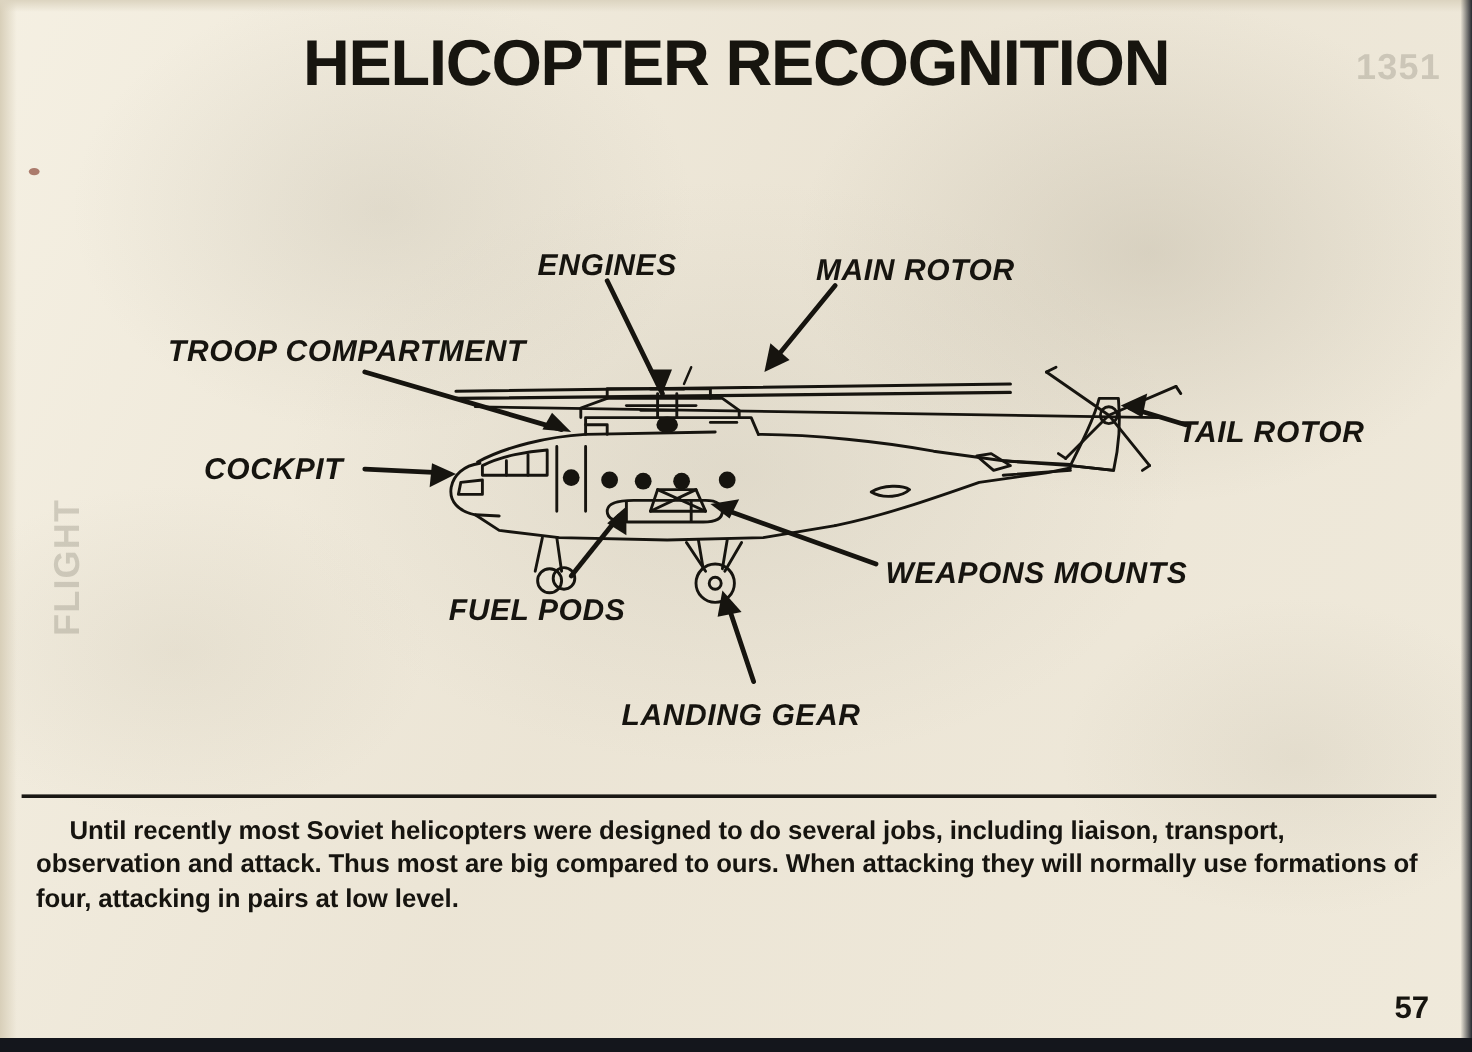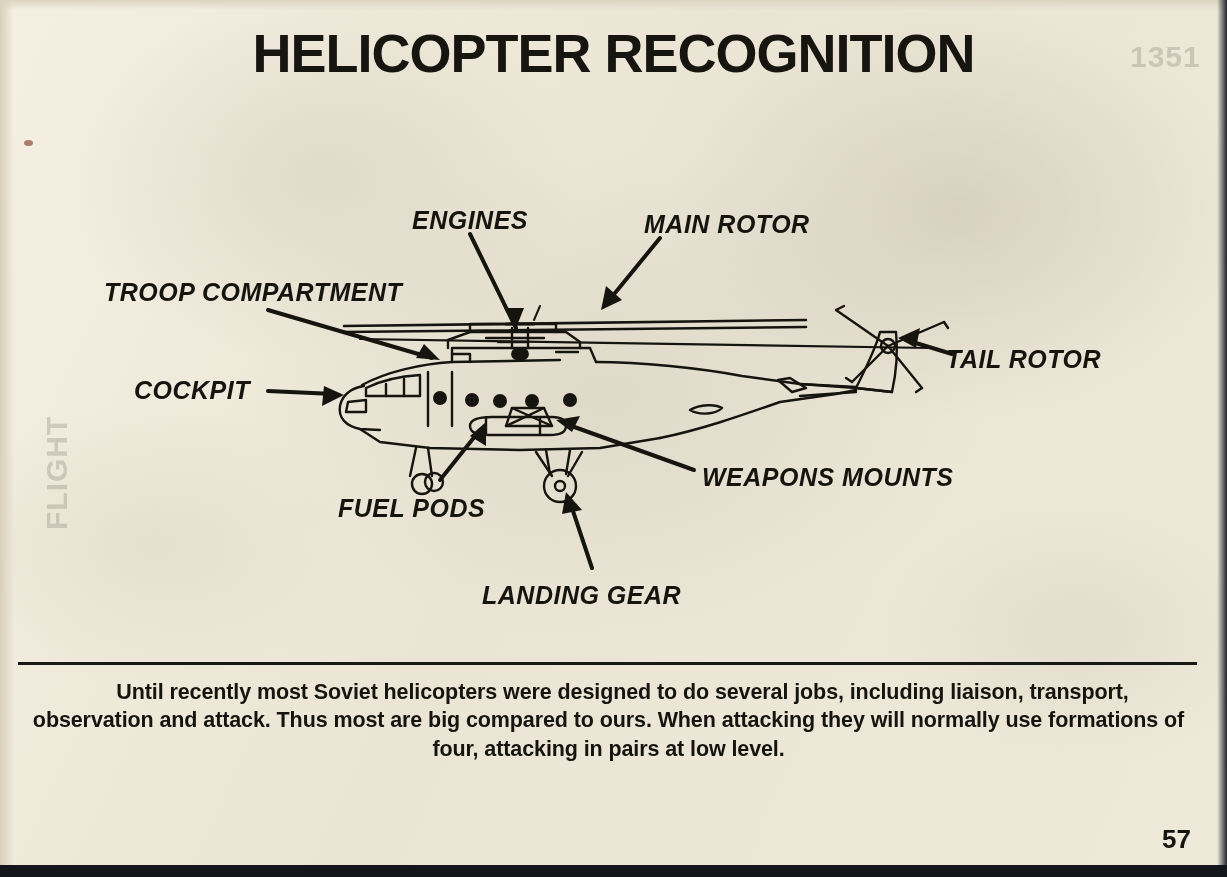--- a/index.html
+++ b/index.html
@@ -78,20 +78,21 @@
     color: #17150f;
     font-family: "Liberation Sans", sans-serif;
   }
 
   .diagram {
     position: absolute;
     left: 0;
     top: 96px;
     width: 1100px;
     height: 560px;
+    padding-left: 36px;
   }
   .diagram svg { display: block; }
 
   .rule {
     position: absolute;
     left: 18px;
     right: 30px;
     top: 662px;
     height: 3px;
     background: #1a1814;
@@ -109,21 +110,20 @@
     font-weight: bold;
     letter-spacing: 0.3px;
     margin-bottom: 4px;
   }
   .notes-body {
     font-size: 21.5px;
     font-weight: bold;
     line-height: 1.32;
     text-indent: 28px;
     letter-spacing: -0.1px;
-    text-align: center;
   }
 
   .page-number {
     position: absolute;
     right: 36px;
     bottom: 22px;
     font-size: 26px;
     font-weight: bold;
     color: #16140f;
     margin-top: 35px;

